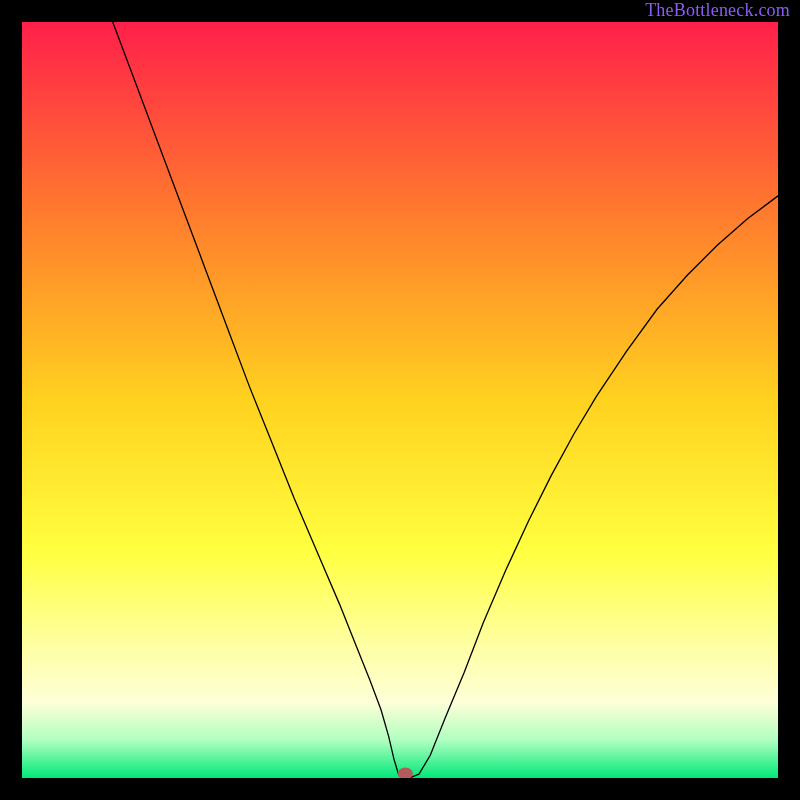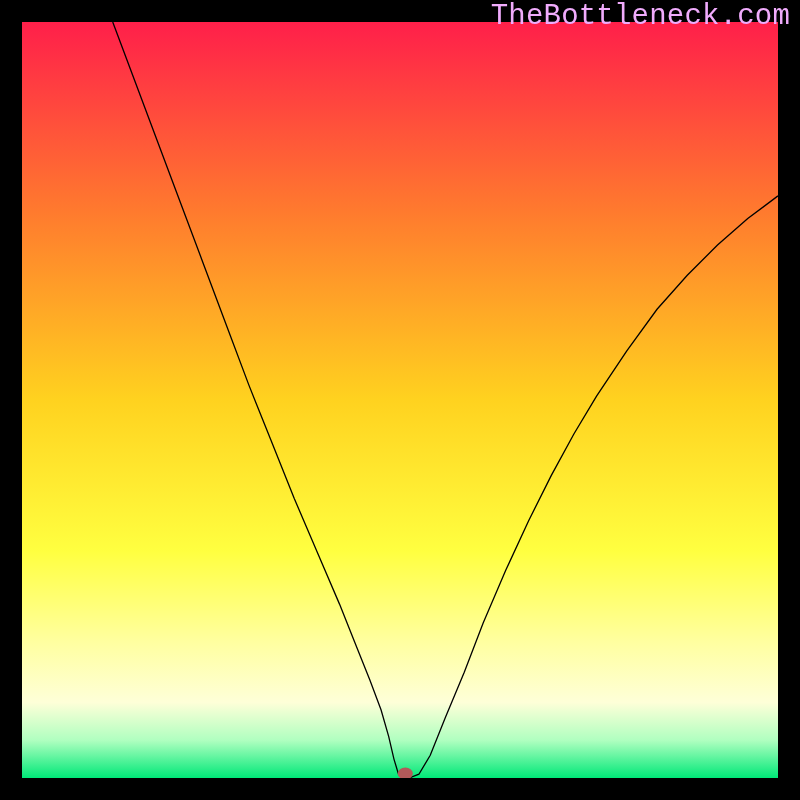--- a/index.html
+++ b/index.html
@@ -20,23 +20,23 @@
     position: absolute;
     left: 22px;
     top: 22px;
     width: 756px;
     height: 756px;
   }
   .watermark {
     position: absolute;
     top: 0px;
     right: 10px;
-    font-family: Liberation Mono, monospace;
-    font-size: 29px;
-    color: #f0abfc;
+    font-family: Liberation Serif, serif;
+    font-size: 18px;
+    color: #8b5cf6;
     letter-spacing: 0.2px;
   }
 </style>
 </head>
 <body>
 
 <div class="outer">
 
   <svg class="plot" viewBox="0 0 100 100" preserveAspectRatio="none">
     <defs>

